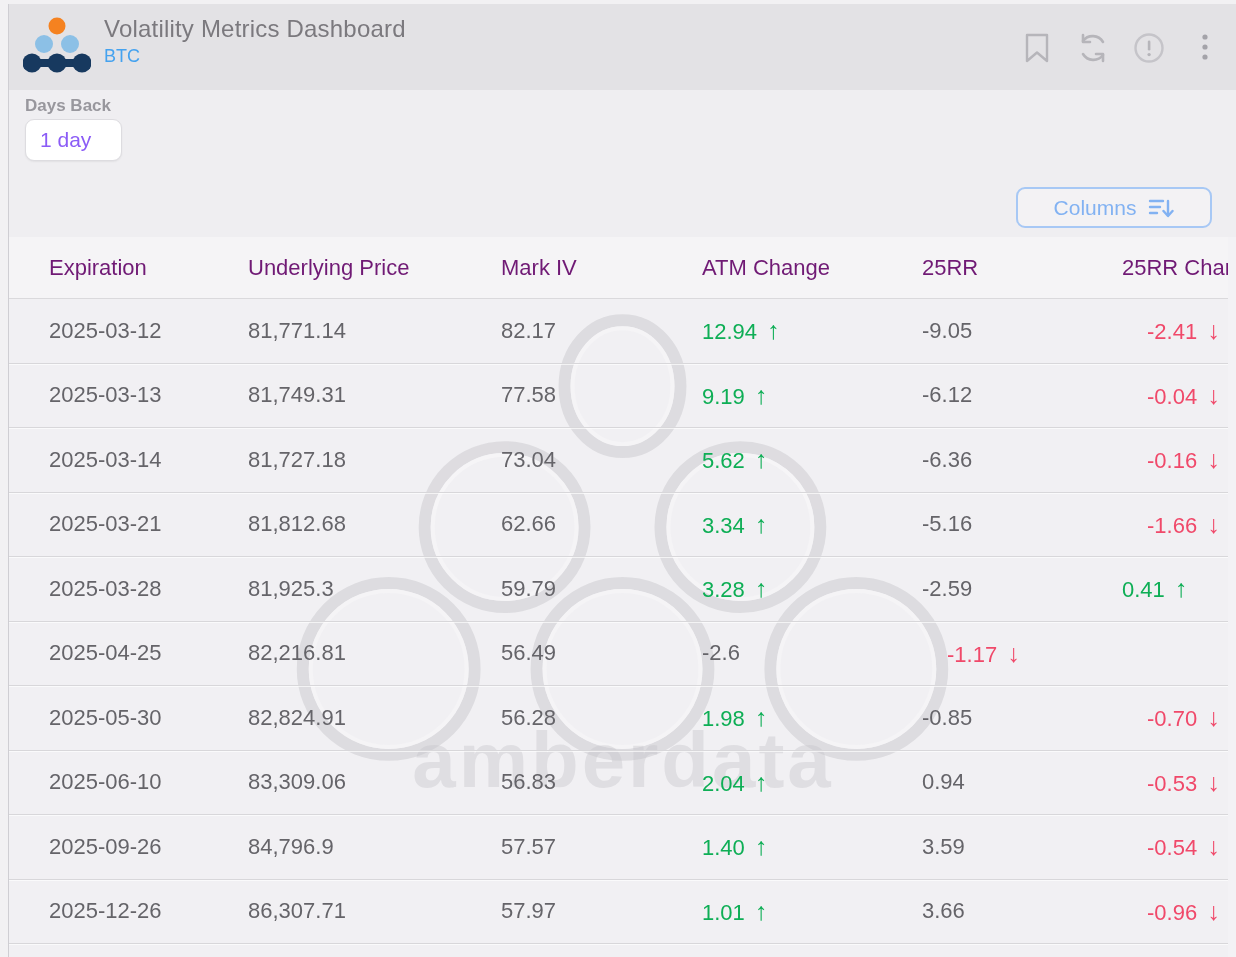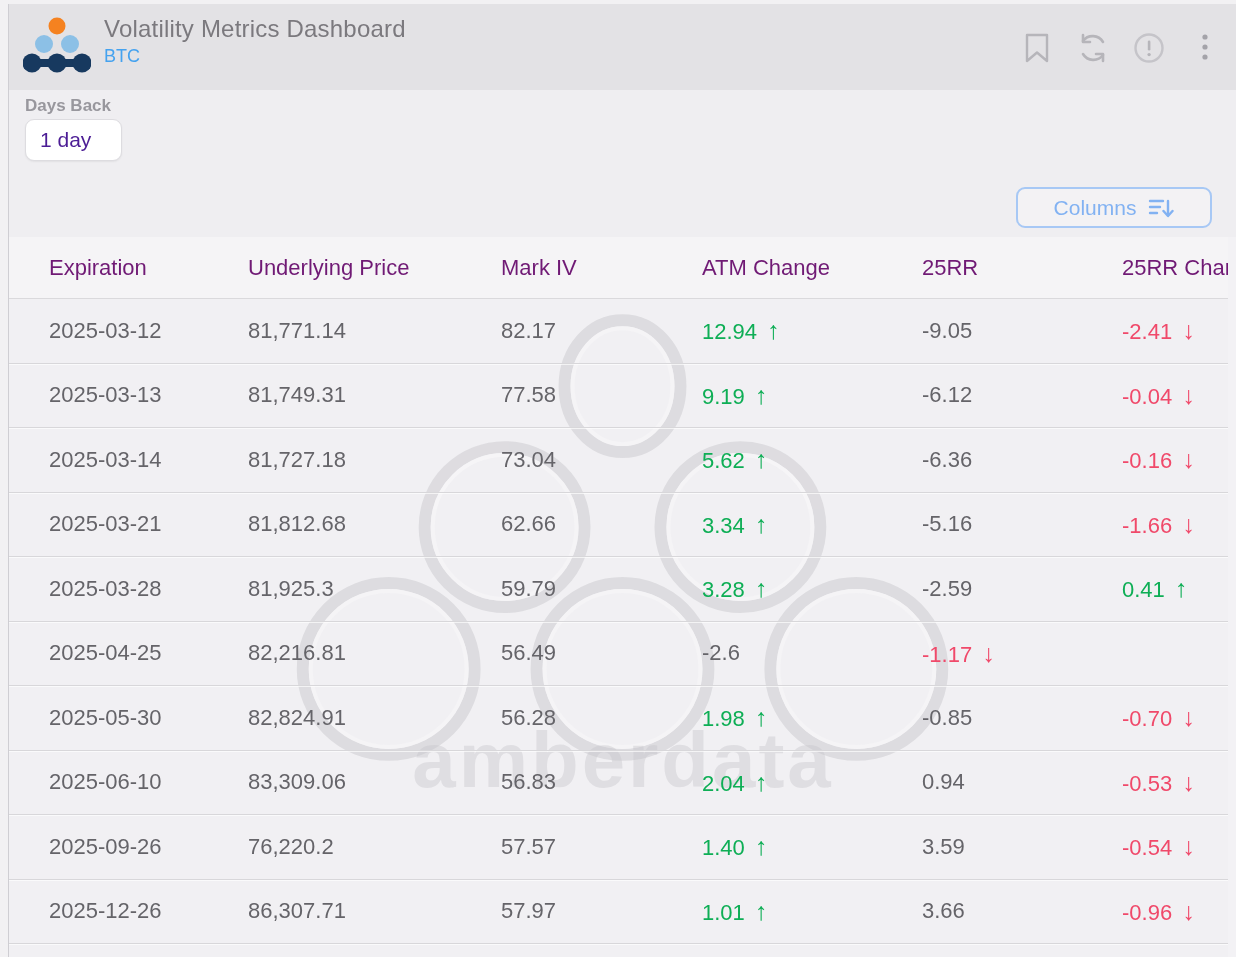--- a/index.html
+++ b/index.html
@@ -18,21 +18,21 @@
   .topbar-icons { position:absolute; right:14px; top:27px; display:flex; align-items:center; gap:22px; }
   .tbicon { width:34px; height:34px; display:flex; align-items:center; justify-content:center; cursor:pointer; }
 
   
   .controls { position:relative; height:147px; }
   .daysback-label { position:absolute; left:16px; top:6px; font-size:17px; font-weight:bold; color:#98979d; }
   .daysback-select { position:absolute; left:16px; top:29px; width:97px; height:42px;
                      background:#fff; border:1px solid #dddce0; border-radius:9px;
                      box-shadow:0 1px 2px rgba(0,0,0,.06);
                      display:flex; align-items:center; padding-left:14px;
-                     font-size:21px; color:#4c1d95; cursor:pointer; }
+                     font-size:21px; color:#8b5cf6; cursor:pointer; }
   .columns-btn { position:absolute; right:24px; top:97px; width:196px; height:41px;
                  border:2px solid #a7c8f5; border-radius:9px; background:rgba(255,255,255,.25);
                  display:flex; align-items:center; justify-content:center; gap:12px;
                  font-size:21px; color:#82b2f2; cursor:pointer; }
 
   
   .table-wrap { position:relative; height:724px; background:#f1f0f3; }
   .watermark { position:absolute; left:0; top:0; width:100%; height:100%; z-index:0; pointer-events:none; }
   .wm-word { position:absolute; left:0; top:478px; width:1228px; text-align:center; z-index:0;
              font-size:78px; font-weight:bold; letter-spacing:3px; color:#c7c6cb; opacity:.42; pointer-events:none; }
@@ -42,21 +42,21 @@
            border-bottom:1px solid #dad9dc; align-items:center; }
   .th { font-size:22px; color:#701a75; white-space:nowrap; overflow:hidden; }
 
   .trow { position:relative; z-index:1; height:64.5px; background:transparent;
           border-bottom:1px solid #d8d7da; box-shadow:0 1px 0 rgba(255,255,255,.65);
           align-items:center; cursor:default; }
   .td { font-size:22px; color:#656469; white-space:nowrap; overflow:hidden; }
   .td .num { display:inline-block; }
   .td .arrow { display:inline-block; margin-left:10px; font-size:25px; }
   .up   { color:var(--green); }
-  .down { color:var(--red); }
+  .down { color:var(--red);margin-left:25px; }
 
   .scroll-strip { position:absolute; right:0; top:233px; width:8px; height:724px;
                   background:#f3f2f5; z-index:4; }
 </style>
 </head>
 <body>
 
 <div class="widget">
 
   <div class="topbar">
@@ -211,21 +211,21 @@
         <div class="grid trow">
           <div class="td">2025-06-10</div>
           <div class="td">83,309.06</div>
           <div class="td">56.83</div>
           <div class="td"><span class="num up">2.04</span><span class="arrow up">↑</span></div>
           <div class="td">0.94</div>
           <div class="td"><span class="num down">-0.53</span><span class="arrow down">↓</span></div>
         </div>
         <div class="grid trow">
           <div class="td">2025-09-26</div>
-          <div class="td">76,220.2</div>
+          <div class="td">84,796.9</div>
           <div class="td">57.57</div>
           <div class="td"><span class="num up">1.40</span><span class="arrow up">↑</span></div>
           <div class="td">3.59</div>
           <div class="td"><span class="num down">-0.54</span><span class="arrow down">↓</span></div>
         </div>
         <div class="grid trow">
           <div class="td">2025-12-26</div>
           <div class="td">86,307.71</div>
           <div class="td">57.97</div>
           <div class="td"><span class="num up">1.01</span><span class="arrow up">↑</span></div>

